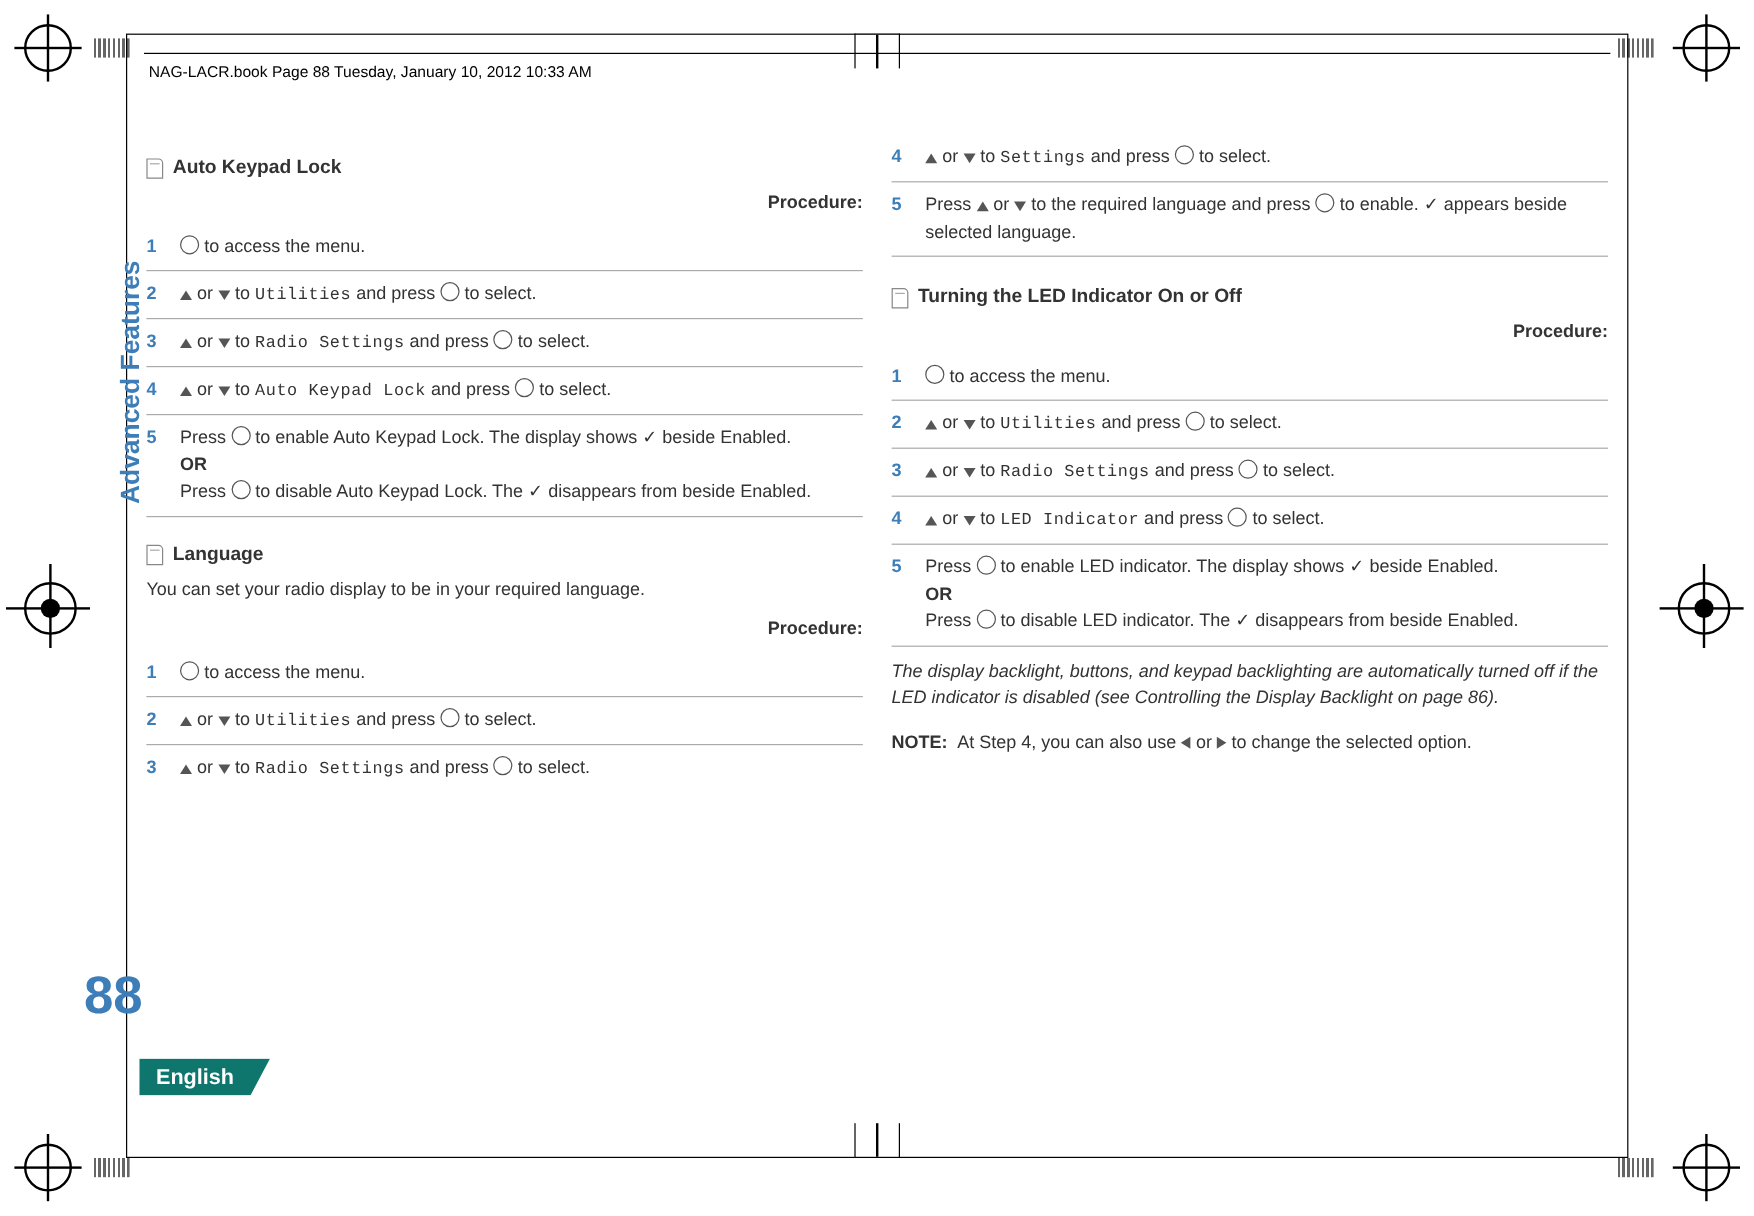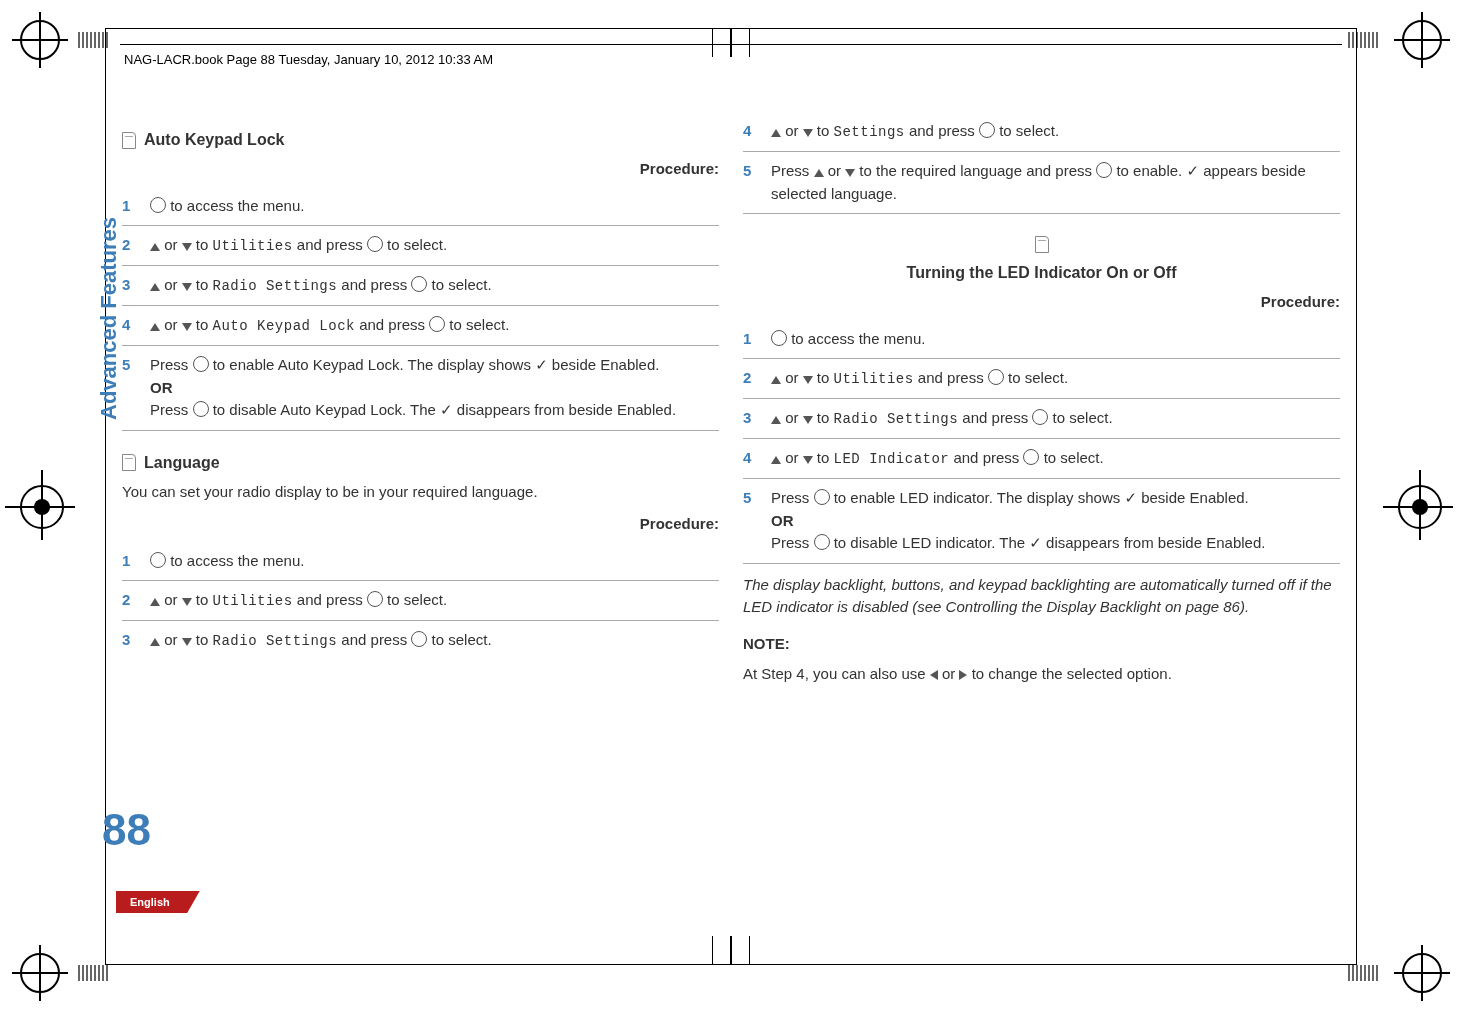--- a/index.html
+++ b/index.html
@@ -114,32 +114,32 @@
 em.note-body { font-style: italic; }
 .or { font-weight:bold; }
 .sidebar {
   position:absolute; left: 96px; top: 420px;
   transform: rotate(-90deg); transform-origin: left top;
   font-size:22px; font-weight:bold; color:#3d7db8;
   white-space:nowrap;
 }
 .pagenum {
   position:absolute; left:70px; bottom:158px;
-  font-size:44px; font-weight:bold; color:#3d7db8;margin-left:32px;
+  font-size:44px; font-weight:bold; color:#3d7db8;
 }
 .lang-tab {
   position:absolute; left:116px; bottom:100px;
-  background:#b91c1c; color:#fff;
-  font-weight:bold; font-size:11px;
+  background:#0f766e; color:#fff;
+  font-weight:bold; font-size:18px;
   padding:5px 30px 5px 14px;
   clip-path: polygon(0 0, 100% 0, 85% 100%, 0 100%);
 }
 .ital-block { font-style: italic; margin-top: 10px; }
 .bold-ital { font-weight:normal; font-style:italic; }
-.note-row { margin-top: 14px; display:flex; gap:8px;flex-direction:column; }
+.note-row { margin-top: 14px; display:flex; gap:8px; }
 .note-row .nl { font-weight: bold; flex-shrink:0; }
 </style>
 </head>
 <body>
 
 <div class="crop-marks crop-tl">
     <div class="crop-outer">
       <div class="hatch-stub"></div>
     </div>
   </div>
@@ -249,21 +249,21 @@
       <li style="padding-top:0">
         <span class="num" style="top:0">4</span>
         <span class="tri-up"></span><span> or </span><span class="tri-down"></span><span> to </span><span class="mono">Settings</span><span> and press </span><span class="btn-circ"></span><span> to select.</span>
       </li>
       <li>
         <span class="num">5</span>
         <span>Press </span><span class="tri-up"></span><span> or </span><span class="tri-down"></span><span> to the required language and press </span><span class="btn-circ"></span><span> to enable. </span><span class="check">✓</span><span> appears beside selected language.</span>
       </li>
     </ol>
 
-    <h3 class="section" style="margin-top:22px;flex-direction:column;">
+    <h3 class="section" style="margin-top:22px;">
       <span class="doc-icon"></span>
       <span>Turning the LED Indicator On or Off</span>
     </h3>
     <div class="proc-label">Procedure:</div>
 
     <ol class="proc">
       <li>
         <span class="num">1</span>
         <span class="btn-circ"></span><span> to access the menu.</span>
       </li>

